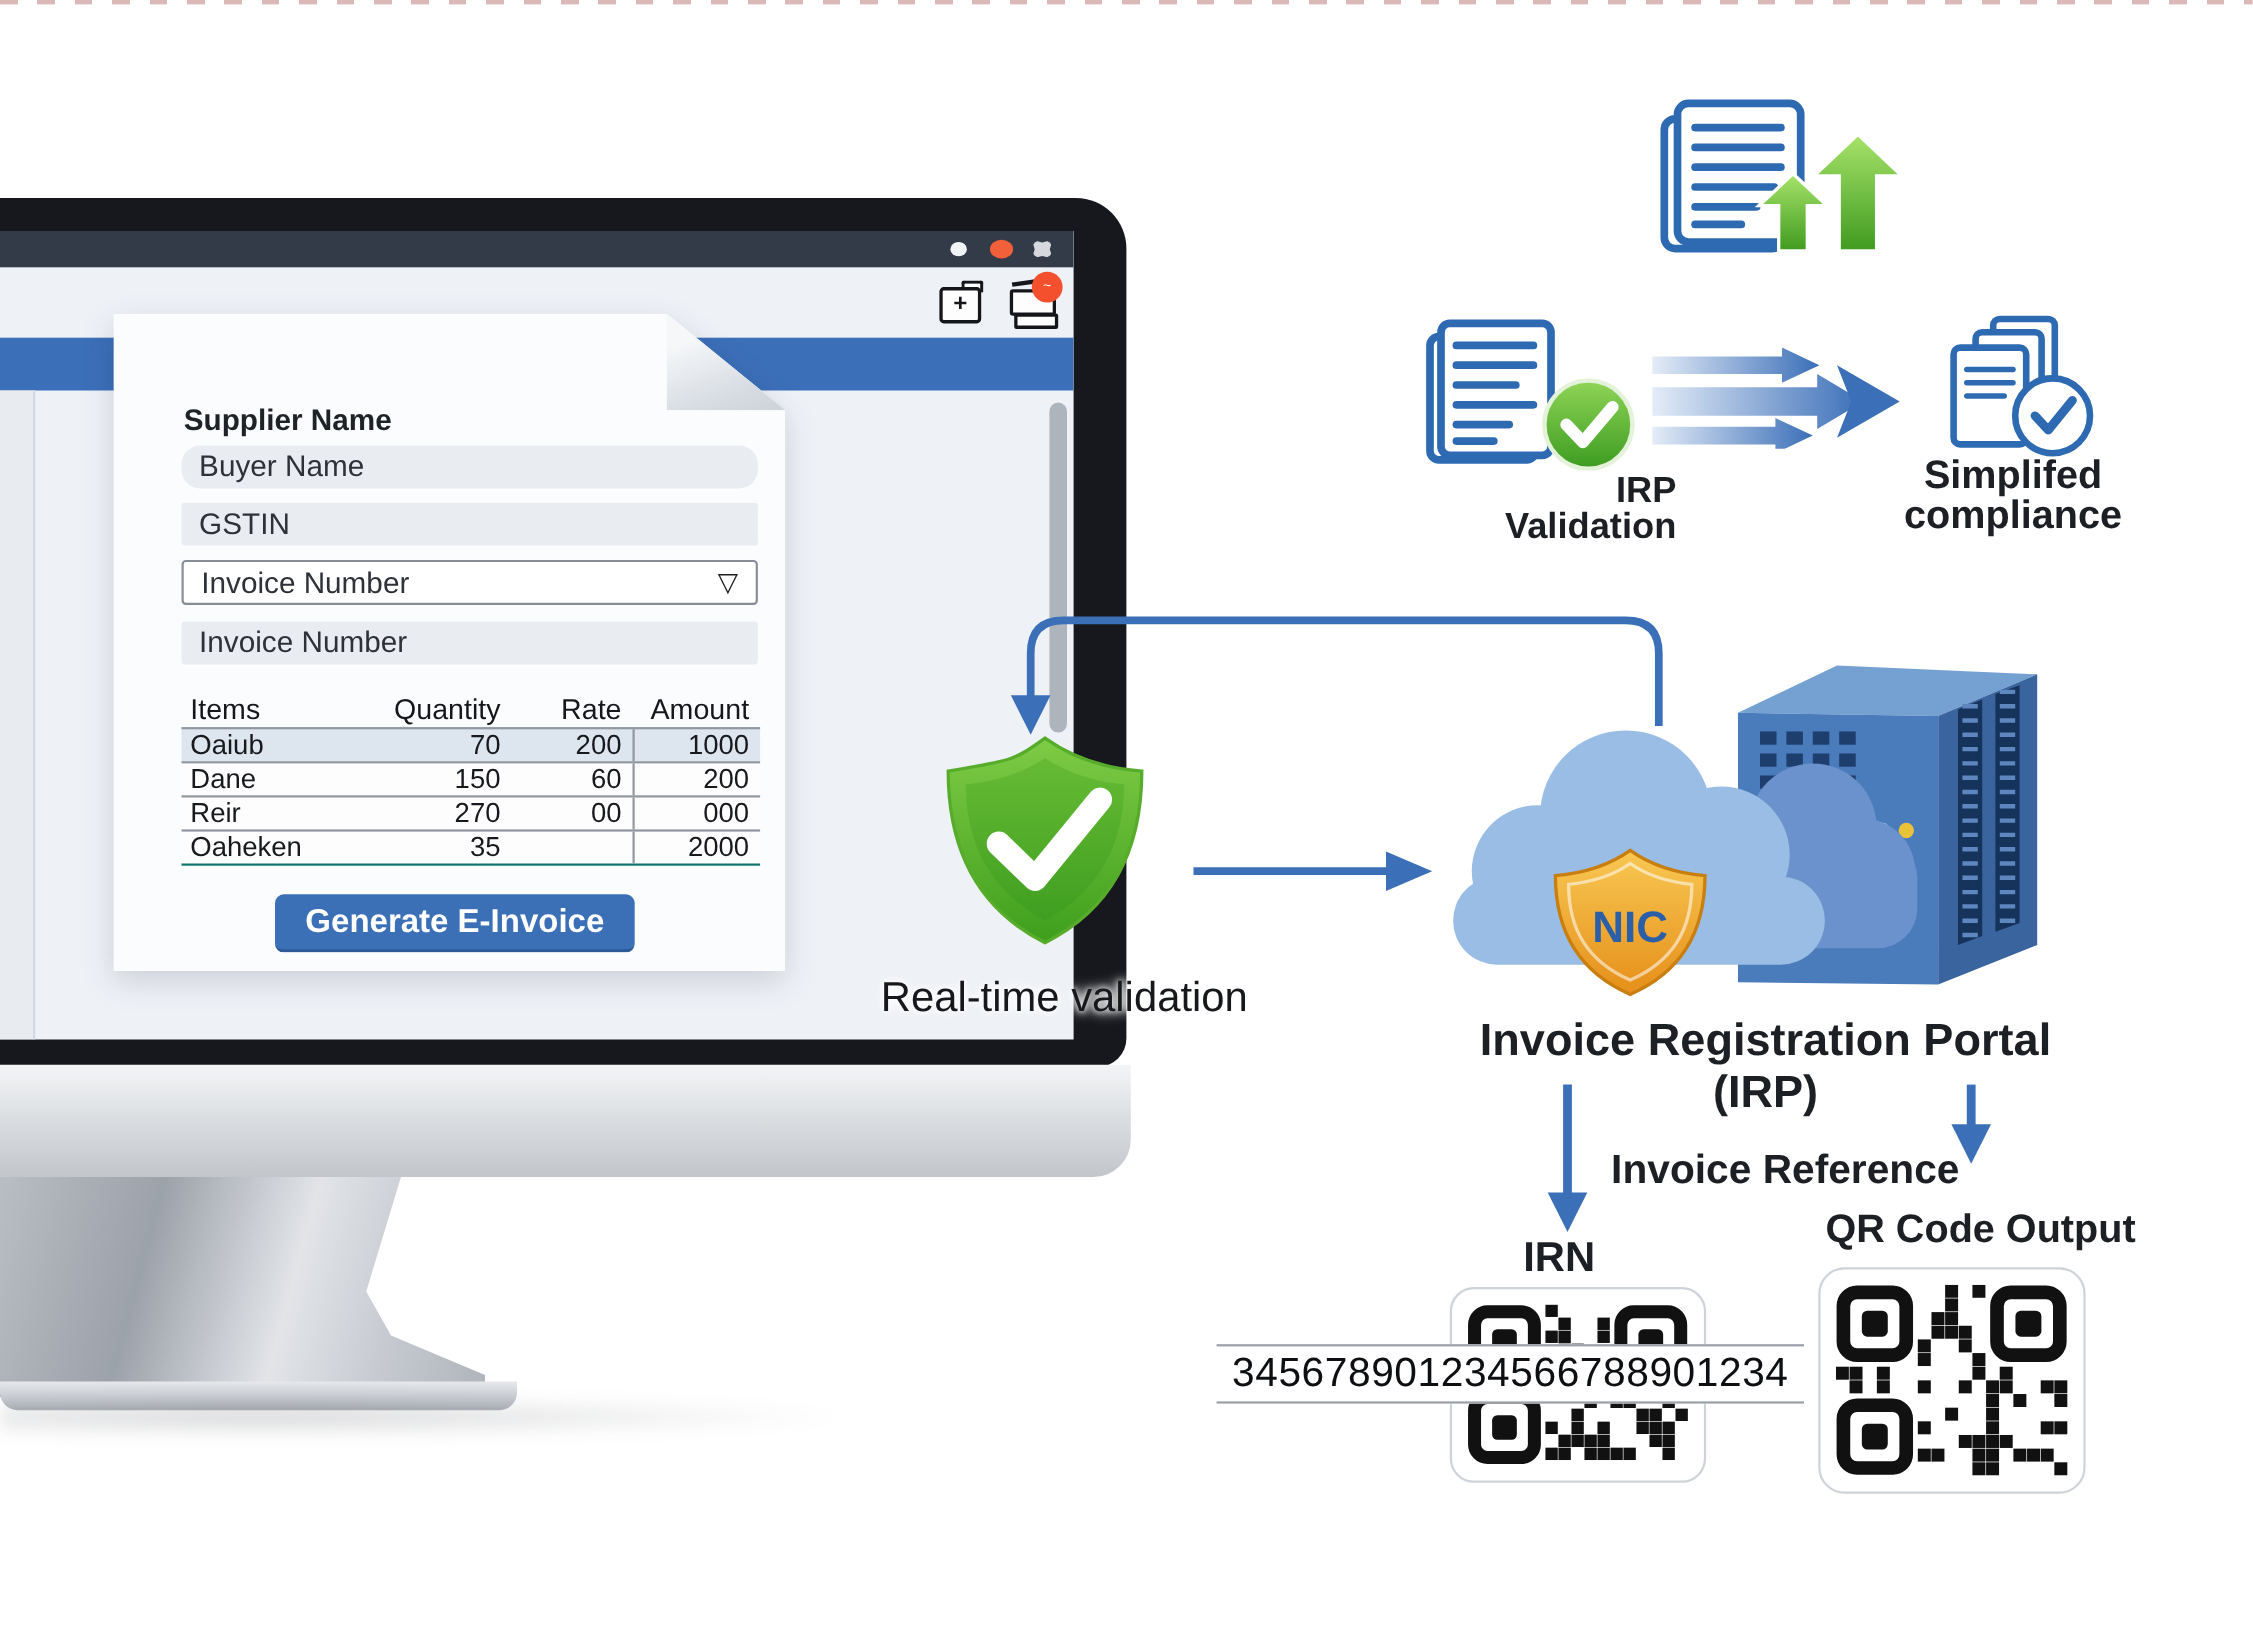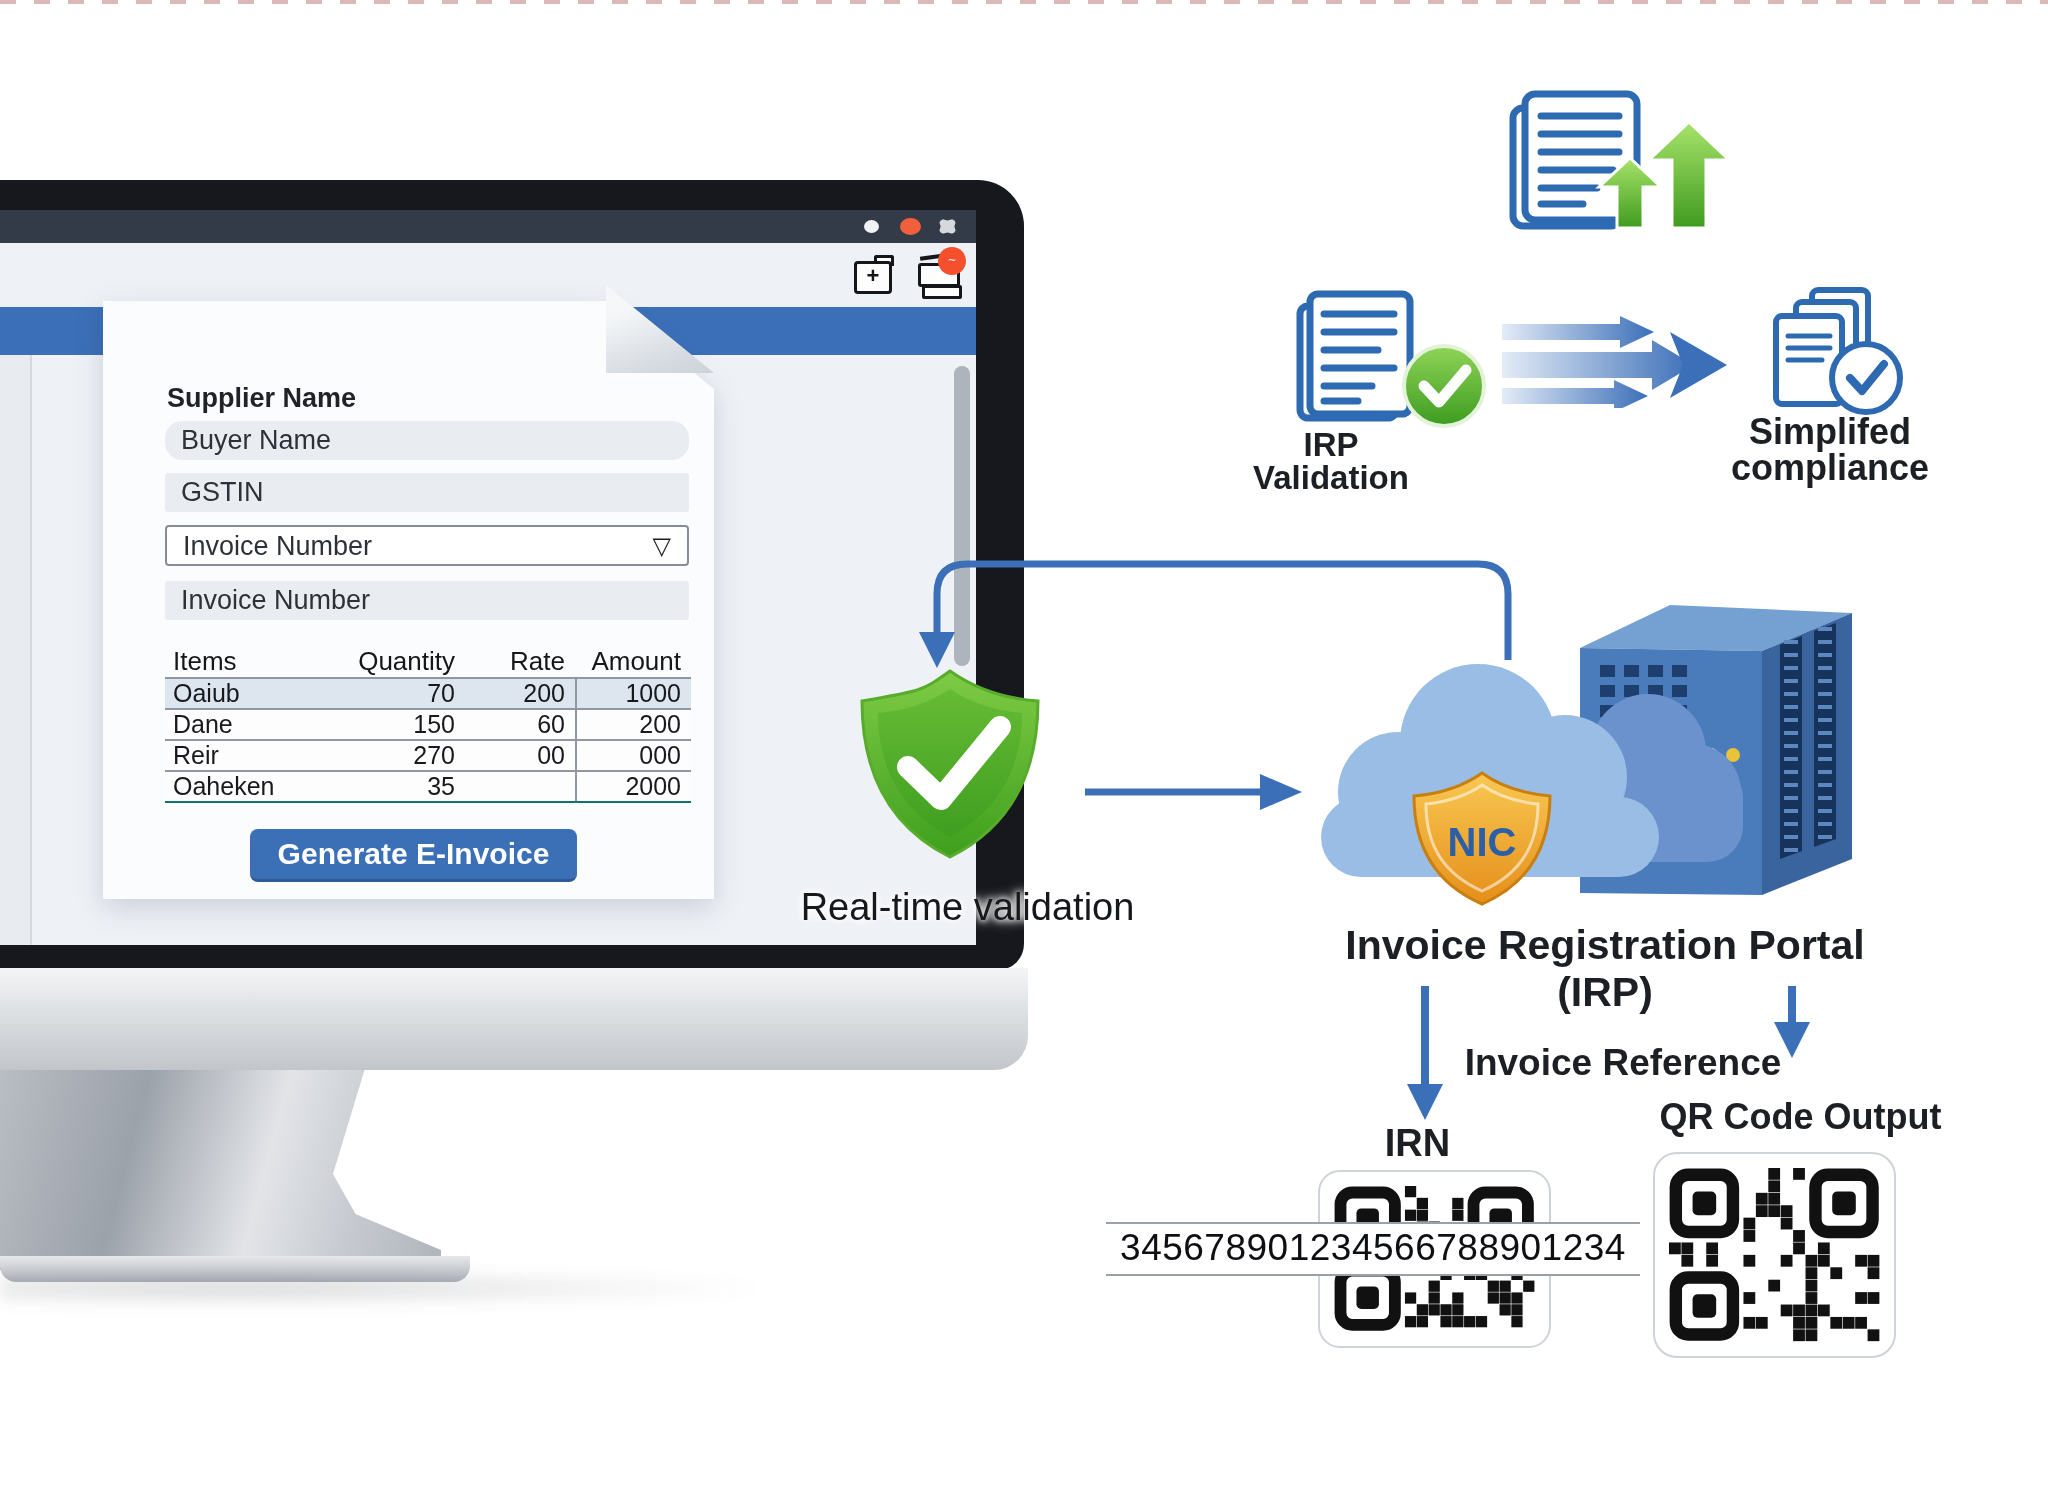--- a/index.html
+++ b/index.html
@@ -37,21 +37,21 @@
      border:3px solid #14161a;border-radius:3px;background:#fdfdfe;}
   #printer-paper{position:absolute;left:922px;top:42px;width:34px;height:8px;
      border:3px solid #14161a;border-radius:2px;background:#fdfdfe;}
   #printer-slant{position:absolute;left:920px;top:12px;width:26px;height:4px;background:#14161a;transform:rotate(-8deg);}
   #badge-red{position:absolute;left:938px;top:4px;width:28px;height:28px;border-radius:50%;
      background:#f4502e;color:#fff;font-size:13px;text-align:center;line-height:26px;}
   #blue-band{position:absolute;left:0;top:97px;width:976px;height:48px;background:#3b6fb8;}
   #left-rail{position:absolute;left:0;top:145px;width:30px;height:590px;background:#e8ecf1;border-right:2px solid #d4d9df;}
   #scrollbar{position:absolute;left:954px;top:156px;width:16px;height:300px;border-radius:8px;background:#aeb4bc;}
   
-  #card-wrap{left:103px;top:285px;width:611px;height:698px;filter:drop-shadow(0 9px 14px rgba(30,40,60,.16));margin-top:16px;}
+  #card-wrap{left:103px;top:285px;width:611px;height:698px;filter:drop-shadow(0 9px 14px rgba(30,40,60,.16));}
   #card{position:absolute;left:0;top:0;width:611px;height:598px;background:#fbfcfe;
         clip-path:polygon(0 0,503px 0,611px 88px,611px 100%,0 100%);}
   #fold{left:606px;top:285px;width:108px;height:88px;
         clip-path:polygon(0 0,100% 100%,0 100%);
         background:linear-gradient(160deg,#f5f7f9 25%,#d7dce2 75%,#ccd2d9 100%);
         filter:drop-shadow(2px 3px 4px rgba(30,40,60,.25));}
   .fld-label{position:absolute;font-size:27px;font-weight:600;color:#1f2227;}
   .inp{position:absolute;left:62px;width:524px;height:39px;background:#e9edf2;border-radius:3px;
        font-size:27px;color:#2e3238;line-height:39px;padding-left:16px;box-sizing:border-box;}
   .sel{background:#fff;border:2px solid #878d96;border-radius:4px;height:41px;line-height:38px;}
@@ -66,21 +66,21 @@
   .trow .c0{text-align:left;padding-left:8px;}
   .trow .c1,.trow .c2,.trow .c3{text-align:right;padding-right:10px;}
   .trow .c3{border-left:2px solid #9097a0;}
   .trow.head .c3{border-left:none;}
   #gen-btn{position:absolute;left:147px;top:528px;width:327px;height:53px;background:#3c70b6;
        border:none;border-bottom:3px solid #2d5a99;border-radius:8px;color:#fff;
        font-family:"Liberation Sans",sans-serif;font-size:30px;font-weight:700;cursor:pointer;}
   
   .flow-label{position:absolute;text-align:center;font-weight:600;color:#1c1f24;}
   #lbl-gen{left:1400px;top:236px;width:410px;font-size:34px;}
-  #lbl-irp{left:1226px;top:428px;width:210px;font-size:33px;line-height:33px;}
+  #lbl-irp{left:1314px;top:428px;width:210px;font-size:33px;line-height:33px;text-align:right;}
   #lbl-simpl{left:1705px;top:414px;width:250px;font-size:36px;line-height:36px;}
   #lbl-realtime{left:765px;top:886px;width:405px;font-size:38px;font-weight:400;color:#16181b;
       text-shadow:0 0 6px #fff,0 0 10px #fff,0 0 14px rgba(255,255,255,.9);}
   #lbl-portal{left:1295px;top:922px;width:620px;font-size:41px;font-weight:700;}
   #lbl-ref{left:1398px;top:1042px;width:450px;font-size:37px;font-weight:700;}
   #lbl-qrout{left:1618px;top:1096px;width:365px;font-size:36px;font-weight:700;}
   #lbl-irn{left:1370px;top:1122px;width:95px;font-size:38px;font-weight:700;}
   
   .qr-card{position:absolute;background:#fff;border:2px solid #ced3d9;box-sizing:border-box;}
   #irn-qr{left:1318px;top:1170px;width:233px;height:178px;border-radius:22px;}

